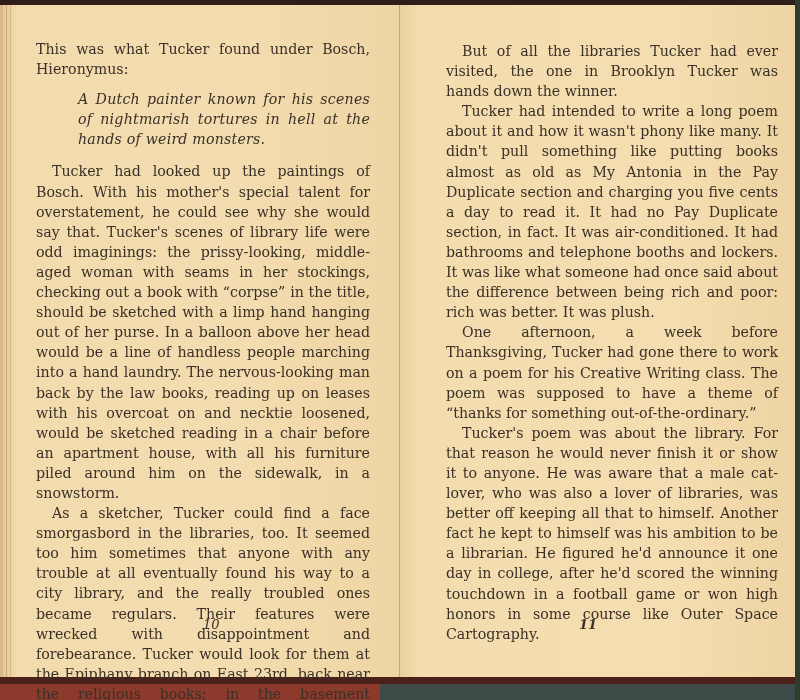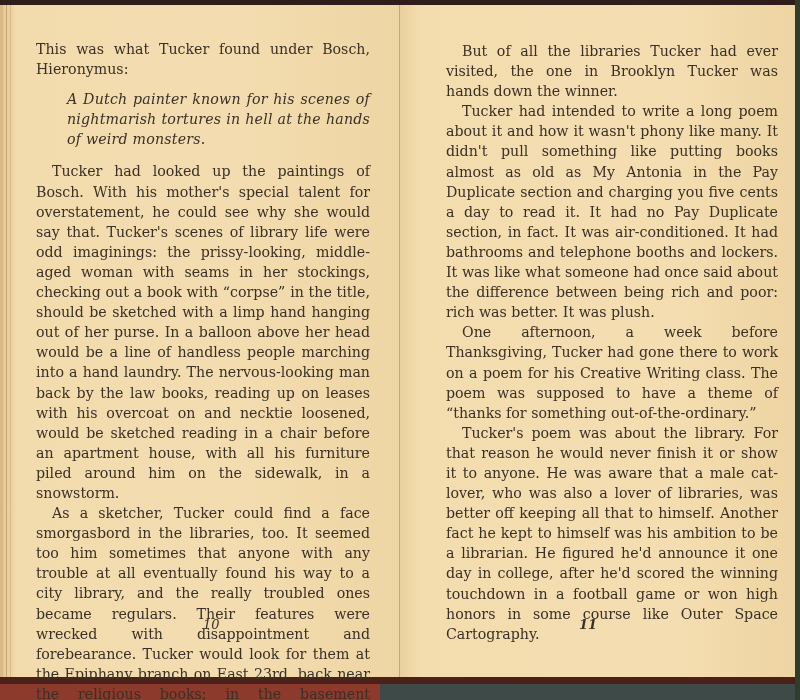--- a/index.html
+++ b/index.html
@@ -58,21 +58,21 @@
       line-height: 20.1px;
       text-align: justify;
       color: #3a3027;
     }
     .page-left .text-block { left: 33px; width: 334px; top: 34px; }
     .page-right .text-block { left: 46px; width: 332px; top: 36px; }
     .para { margin: 0; }
     .indent { text-indent: 16px; }
     .quote {
       font-style: italic;
-      margin: 10px 0 12px 31px;
+      margin: 10px 0 12px 42px;
       letter-spacing: 0.2px;
     }
     .em { }
     .folio {
       position: absolute; top: 612px;
       font-style: italic; font-size: 13px; color: #3a3027;
     }
     .page-left .folio { left: 200px; }
     .page-right .folio { left: 179px; font-weight: bold; }
   </style>

